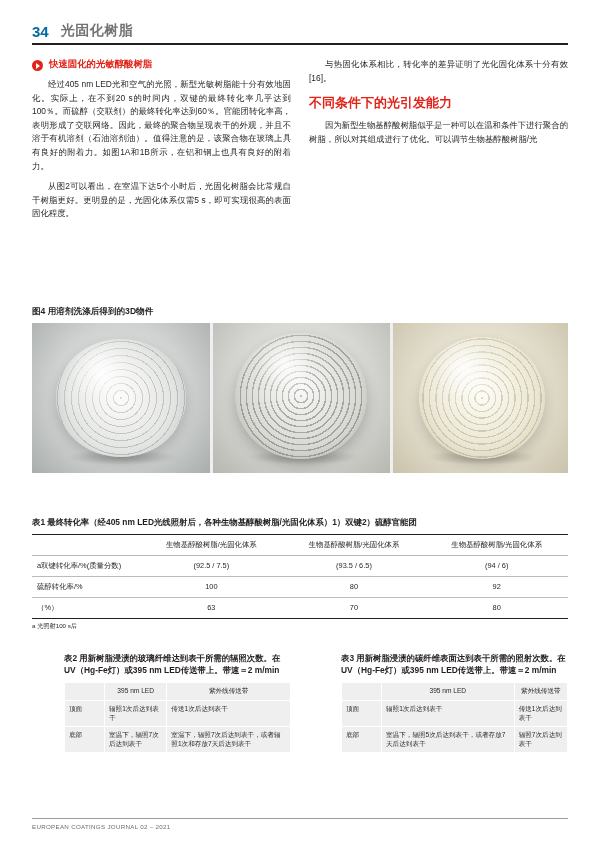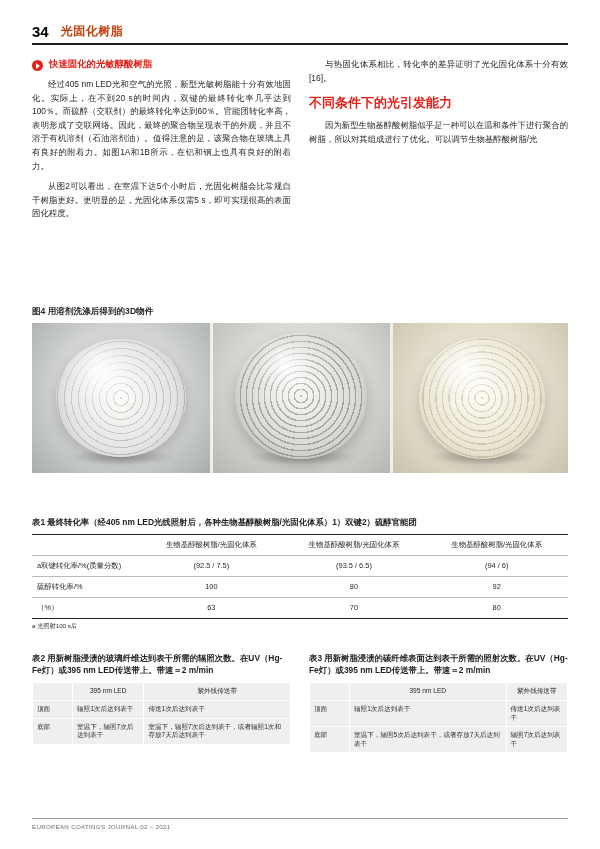--- a/index.html
+++ b/index.html
@@ -13,22 +13,22 @@
     overflow:hidden;
   }
   .page { position:relative; width:600px; height:849px; padding:0; }
 
   
   .header {
     position:absolute; left:32px; top:18px; right:32px;
     height:26px;
     display:flex; align-items:center; gap:12px;
   }
-  .page-num { font-size:15px; font-weight:bold; color:#000000; }
-  .page-title { font-size:12px; font-weight:bold; color:#c2410c; letter-spacing:0.5px; }
+  .page-num { font-size:15px; font-weight:bold; color:#0369a1; }
+  .page-title { font-size:14px; font-weight:bold; color:#737373; letter-spacing:0.5px; }
   .header-rule {
     position:absolute; left:32px; top:43px; width:536px; height:2px; background:#231f20;
   }
 
   
   .cols {
     position:absolute; left:32px; top:58px; width:536px;
     display:flex; gap:18px;
   }
   .col { width:259px; }
@@ -137,21 +137,21 @@
   }
   table.dt .lead-col { width:108px; }
   table.dt td.num, table.dt th.num { text-align:center; }
   table.dt tbody tr:last-child td { border-bottom:1.4px solid #231f20; }
   .tbl-foot {
     font-size:6.2px; color:#231f20; margin-top:3px;
   }
 
   
   .t23 { position:absolute; left:32px; top:652px; width:536px; display:flex; gap:18px; }
-  .t23 .half { width:259px; }
+  .t23 .half { width:259px;margin-left:32px; }
   table.gt {
     width:100%; border-collapse:collapse; font-size:6.6px; color:#231f20;
     background:#efefef;
   }
   table.gt th, table.gt td {
     border:1px solid #ffffff;
     padding:4px 4px;
     line-height:1.3;
     font-weight:normal;
     vertical-align:top;

